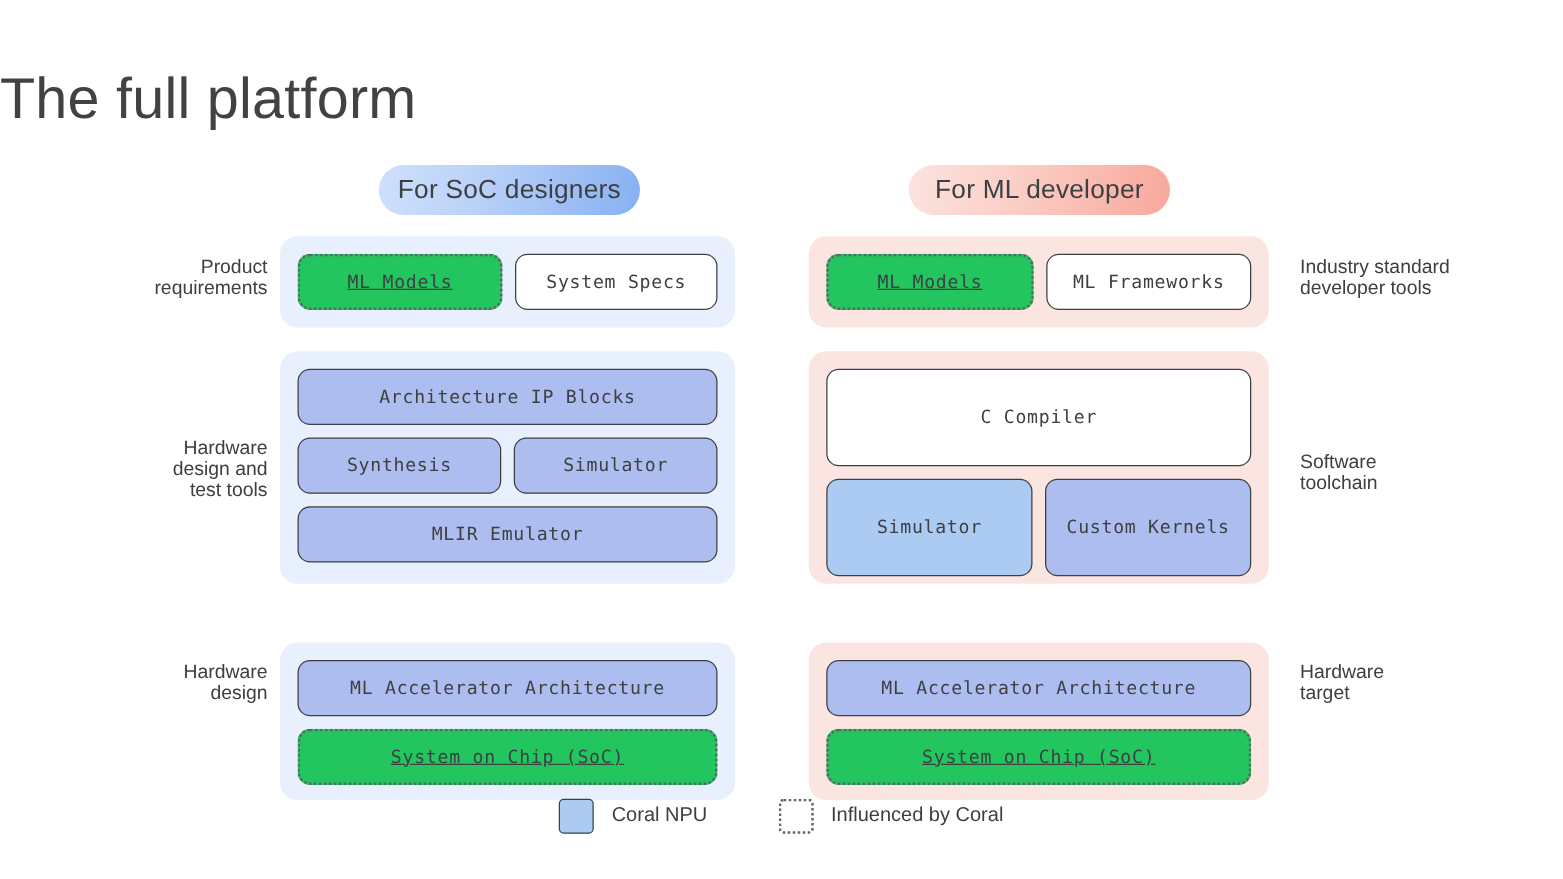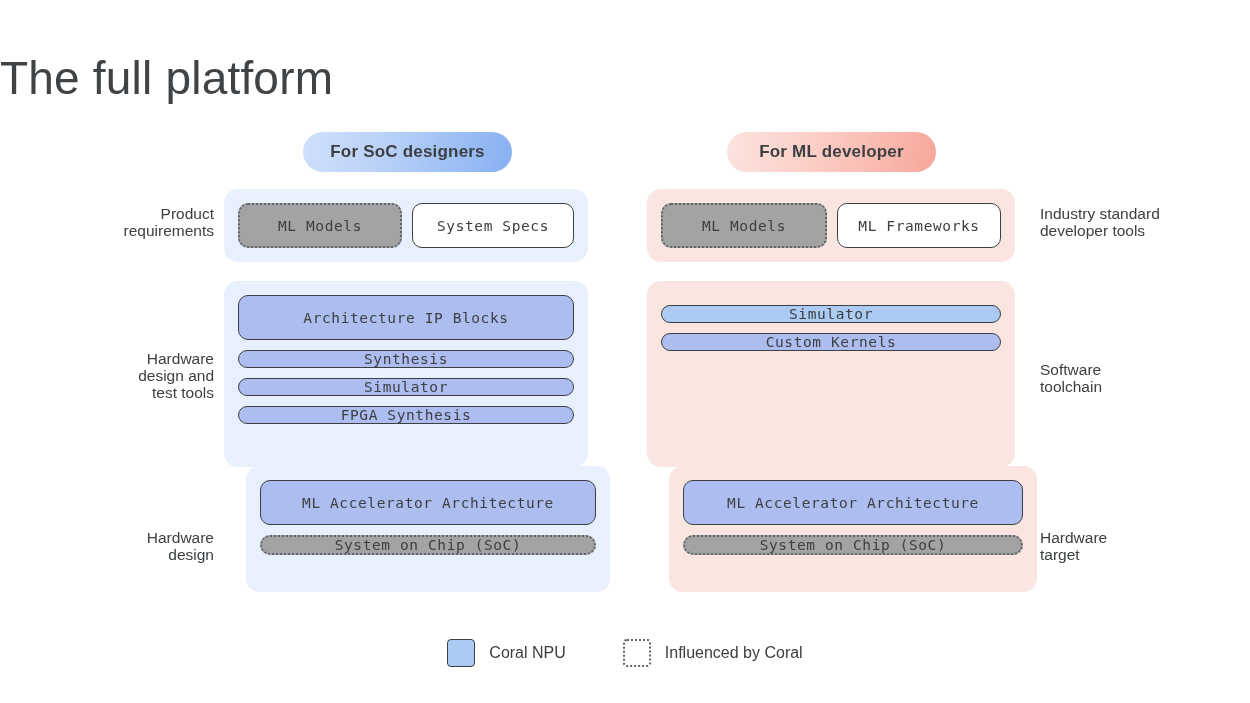--- a/index.html
+++ b/index.html
@@ -31,22 +31,22 @@
   }
 
   
   .pill {
     position: absolute;
     height: 40px;
     border-radius: 21px;
     display: flex;
     align-items: center;
     justify-content: center;
-    font-size: 17px;
-    font-weight: 700;
+    font-size: 21px;
+    font-weight: 400;
     color: #3c4043;
     letter-spacing: 0.2px;
   }
   .pill-soc {
     left: 303px;
     top: 132px;
     width: 209px;
     background: linear-gradient(100deg, #cfe0fb 0%, #bcd3f8 35%, #87b0f2 100%);
   }
   .pill-ml {
@@ -64,45 +64,45 @@
     position: absolute;
     border-radius: 14px;
     box-sizing: border-box;
     padding: 14px;
   }
   .panel-blue { background: #e9f0fd; }
   .panel-pink { background: #fbe5e0; }
 
   .p-row1 { top: 189px; height: 73px; }
   .p-row2 { top: 281px; height: 186px; }
-  .p-row3 { top: 466px; height: 126px; margin-left: 22px; }
+  .p-row3 { top: 514px; height: 126px; }
 
   .panel .row {
     display: flex;
     gap: 10px;
   }
-  .panel .row + .row { margin-top: 10px; flex-direction: column; }
+  .panel .row + .row { margin-top: 10px; }
 
   
   .box {
     flex: 1;
     box-sizing: border-box;
     border-radius: 10px;
     display: flex;
     align-items: center;
     justify-content: center;
     font-family: "DejaVu Sans Mono", "Liberation Mono", monospace;
     font-size: 14.5px;
     letter-spacing: 0.6px;
     color: #3c4043;
     text-align: center;
     white-space: nowrap;
   }
   .box-solid  { border: 1.6px solid #3c4043; background: #ffffff; }
-  .box-dotted { border: 2px dotted #5f6368; background: #a3a3a3; }
+  .box-dotted { border: 2px dotted #5f6368; background: #22c55e; text-decoration: underline; }
   .box-npu    { border: 1.6px solid #3c4043; background: #aebdef; }
   .box-npu-lt { border: 1.6px solid #3c4043; background: #abcbf2; }
 
   .h45 { height: 45px; }
   .h78 { height: 78px; }
 
   
   .side-label {
     position: absolute;
     font-size: 15.5px;
@@ -171,21 +171,21 @@
 
 <div class="panel panel-blue col-left p-row2">
   <div class="row">
     <div class="box h45 box-npu">Architecture IP Blocks</div>
   </div>
   <div class="row">
     <div class="box h45 box-npu">Synthesis</div>
     <div class="box h45 box-npu">Simulator</div>
   </div>
   <div class="row">
-    <div class="box h45 box-npu">FPGA Synthesis</div>
+    <div class="box h45 box-npu">MLIR Emulator</div>
   </div>
 </div>
 
 <div class="panel panel-blue col-left p-row3">
   <div class="row">
     <div class="box h45 box-npu">ML Accelerator Architecture</div>
   </div>
   <div class="row">
     <div class="box h45 box-dotted">System on Chip (SoC)</div>
   </div>
@@ -193,20 +193,21 @@
 
 <div class="panel panel-pink col-right p-row1">
   <div class="row">
     <div class="box h45 box-dotted">ML Models</div>
     <div class="box h45 box-solid">ML Frameworks</div>
   </div>
 </div>
 
 <div class="panel panel-pink col-right p-row2">
   <div class="row">
+    <div class="box h78 box-solid">C Compiler</div>
   </div>
   <div class="row">
     <div class="box h78 box-npu-lt">Simulator</div>
     <div class="box h78 box-npu">Custom Kernels</div>
   </div>
 </div>
 
 <div class="panel panel-pink col-right p-row3">
   <div class="row">
     <div class="box h45 box-npu">ML Accelerator Architecture</div>

